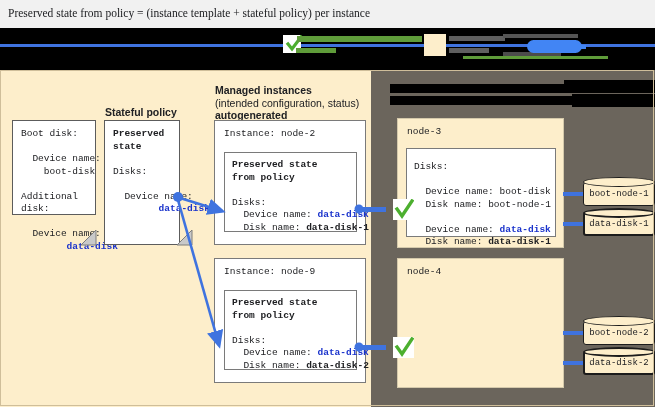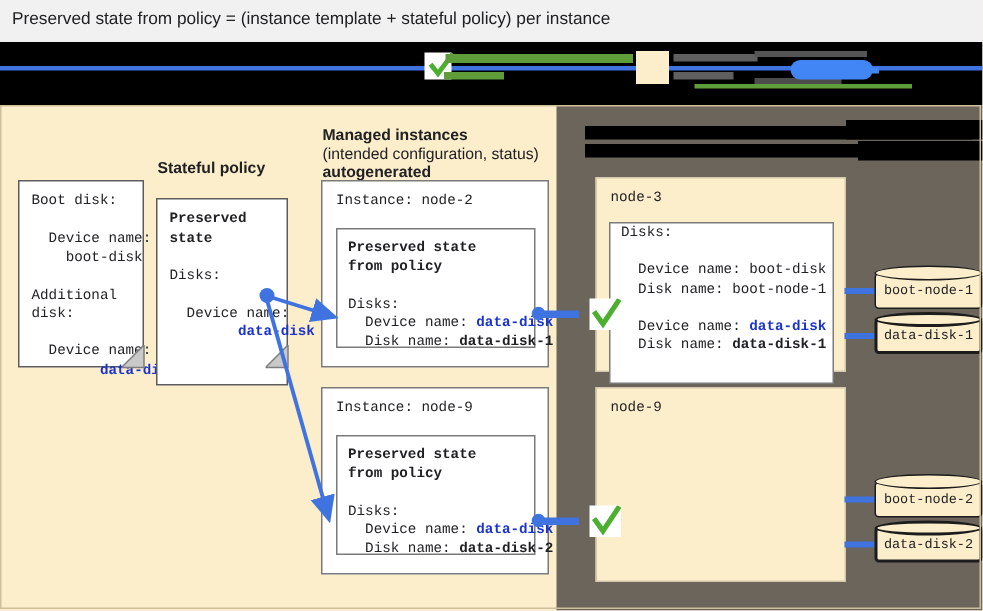--- a/index.html
+++ b/index.html
@@ -8,21 +8,21 @@
     background:#f1f1f1;
     font-family:"Liberation Sans", sans-serif;
     overflow:hidden;
   }
   .stage{position:relative;width:655px;height:407px;overflow:hidden;background:#f1f1f1;}
 
   
   .caption{
     position:absolute;left:8px;top:6px;width:600px;
     font-size:11.5px;color:#202124;line-height:14px;
-    font-family:Liberation Sans, sans-serif;
+    font-family:Liberation Serif, serif;
   }
 
   
   .legendband{
     position:absolute;left:0;top:28px;width:655px;height:42px;background:#000;
   }
   .lg-blueline{position:absolute;left:0;top:16px;width:655px;height:3px;background:#3f73df;}
   .lg-checkbox{position:absolute;left:283px;top:7px;width:18px;height:18px;background:#fff;}
   .lg-check{position:absolute;left:285px;top:7px;width:18px;height:18px;}
   .lg-greenbar1{position:absolute;left:297px;top:8px;width:125px;height:6px;background:#5f9c3a;}
@@ -137,37 +137,37 @@
   <div class="colhead" style="left:105px;top:106px;width:110px;">
     <div>Stateful policy</div>
   </div>
 
   <div class="colhead" style="left:215px;top:84px;width:160px;">
     <div>Managed instances</div>
     <div class="sub">(intended configuration, status)</div>
     <div>autogenerated</div>
   </div>
 
-  <div class="note" style="left:12px;top:120px;width:84px;height:125px;"><span>Boot disk:</span>
+  <div class="note" style="left:12px;top:120px;width:84px;height:95px;"><span>Boot disk:</span>
 
   <span>Device name:
     boot-disk</span>
 
 <span>Additional
 disk:</span>
 
   <span>Device name:</span>
     <span class="blue">    data-disk</span></div>
   <div class="fold-wrap" style="left:81px;top:230px;">
     <svg width="16" height="16">
         <polygon points="0,15 15,15 15,0" fill="#c9c9c9" stroke="#7d7d7d" stroke-width="1"></polygon>
       </svg>
   </div>
 
-  <div class="note" style="left:104px;top:132px;width:88px;height:125px;"><span class="b">Preserved
+  <div class="note" style="left:104px;top:120px;width:76px;height:125px;"><span class="b">Preserved
 state</span>
 
 <span>Disks:</span>
 
   <span>Device name:</span>
     <span class="blue">    data-disk</span></div>
   <div class="fold-wrap" style="left:177px;top:230px;">
     <svg width="16" height="16">
         <polygon points="0,15 15,15 15,0" fill="#c9c9c9" stroke="#7d7d7d" stroke-width="1"></polygon>
       </svg>
@@ -183,29 +183,29 @@
 
   <div class="pbox" style="left:214px;top:258px;width:152px;height:125px;"><span>Instance: node-9</span></div>
   <div class="pbox" style="left:224px;top:290px;width:133px;height:80px;padding:6px 7px;"><span class="b">Preserved state
 from policy</span>
 
 <span>Disks:</span>
 <span>  Device name: </span><span class="blue">data-disk</span>
 <span>  Disk name: </span><span class="b">data-disk-2</span></div>
 
   <div class="cbox" style="left:397px;top:118px;width:167px;height:130px;"><span>node-3</span></div>
-  <div class="pbox" style="left:406px;top:148px;width:150px;height:108px;padding:0 7px;"><span>Disks:</span>
+  <div class="pbox" style="left:406px;top:148px;width:150px;height:89px;padding:12px 7px;"><span>Disks:</span>
 
 <span>  Device name: </span><span>boot-disk</span>
 <span>  Disk name: </span><span>boot-node-1</span>
 
 <span>  Device name: </span><span class="blue">data-disk</span>
 <span>  Disk name: </span><span class="b">data-disk-1</span></div>
 
-  <div class="cbox" style="left:397px;top:258px;width:167px;height:130px;"><span>node-9</span></div>
+  <div class="cbox" style="left:397px;top:258px;width:167px;height:130px;"><span>node-4</span></div>
 
   <div class="bluebar" style="left:563px;top:192px;width:20px;"></div>
   <div class="disk" style="left:583px;top:182px;">
     <div class="cap"></div>
     <span class="lbl">boot-node-1</span>
   </div>
 
   <div class="bluebar" style="left:563px;top:222px;width:20px;"></div>
   <div class="disk thick" style="left:583px;top:212px;">
     <div class="cap"></div>

